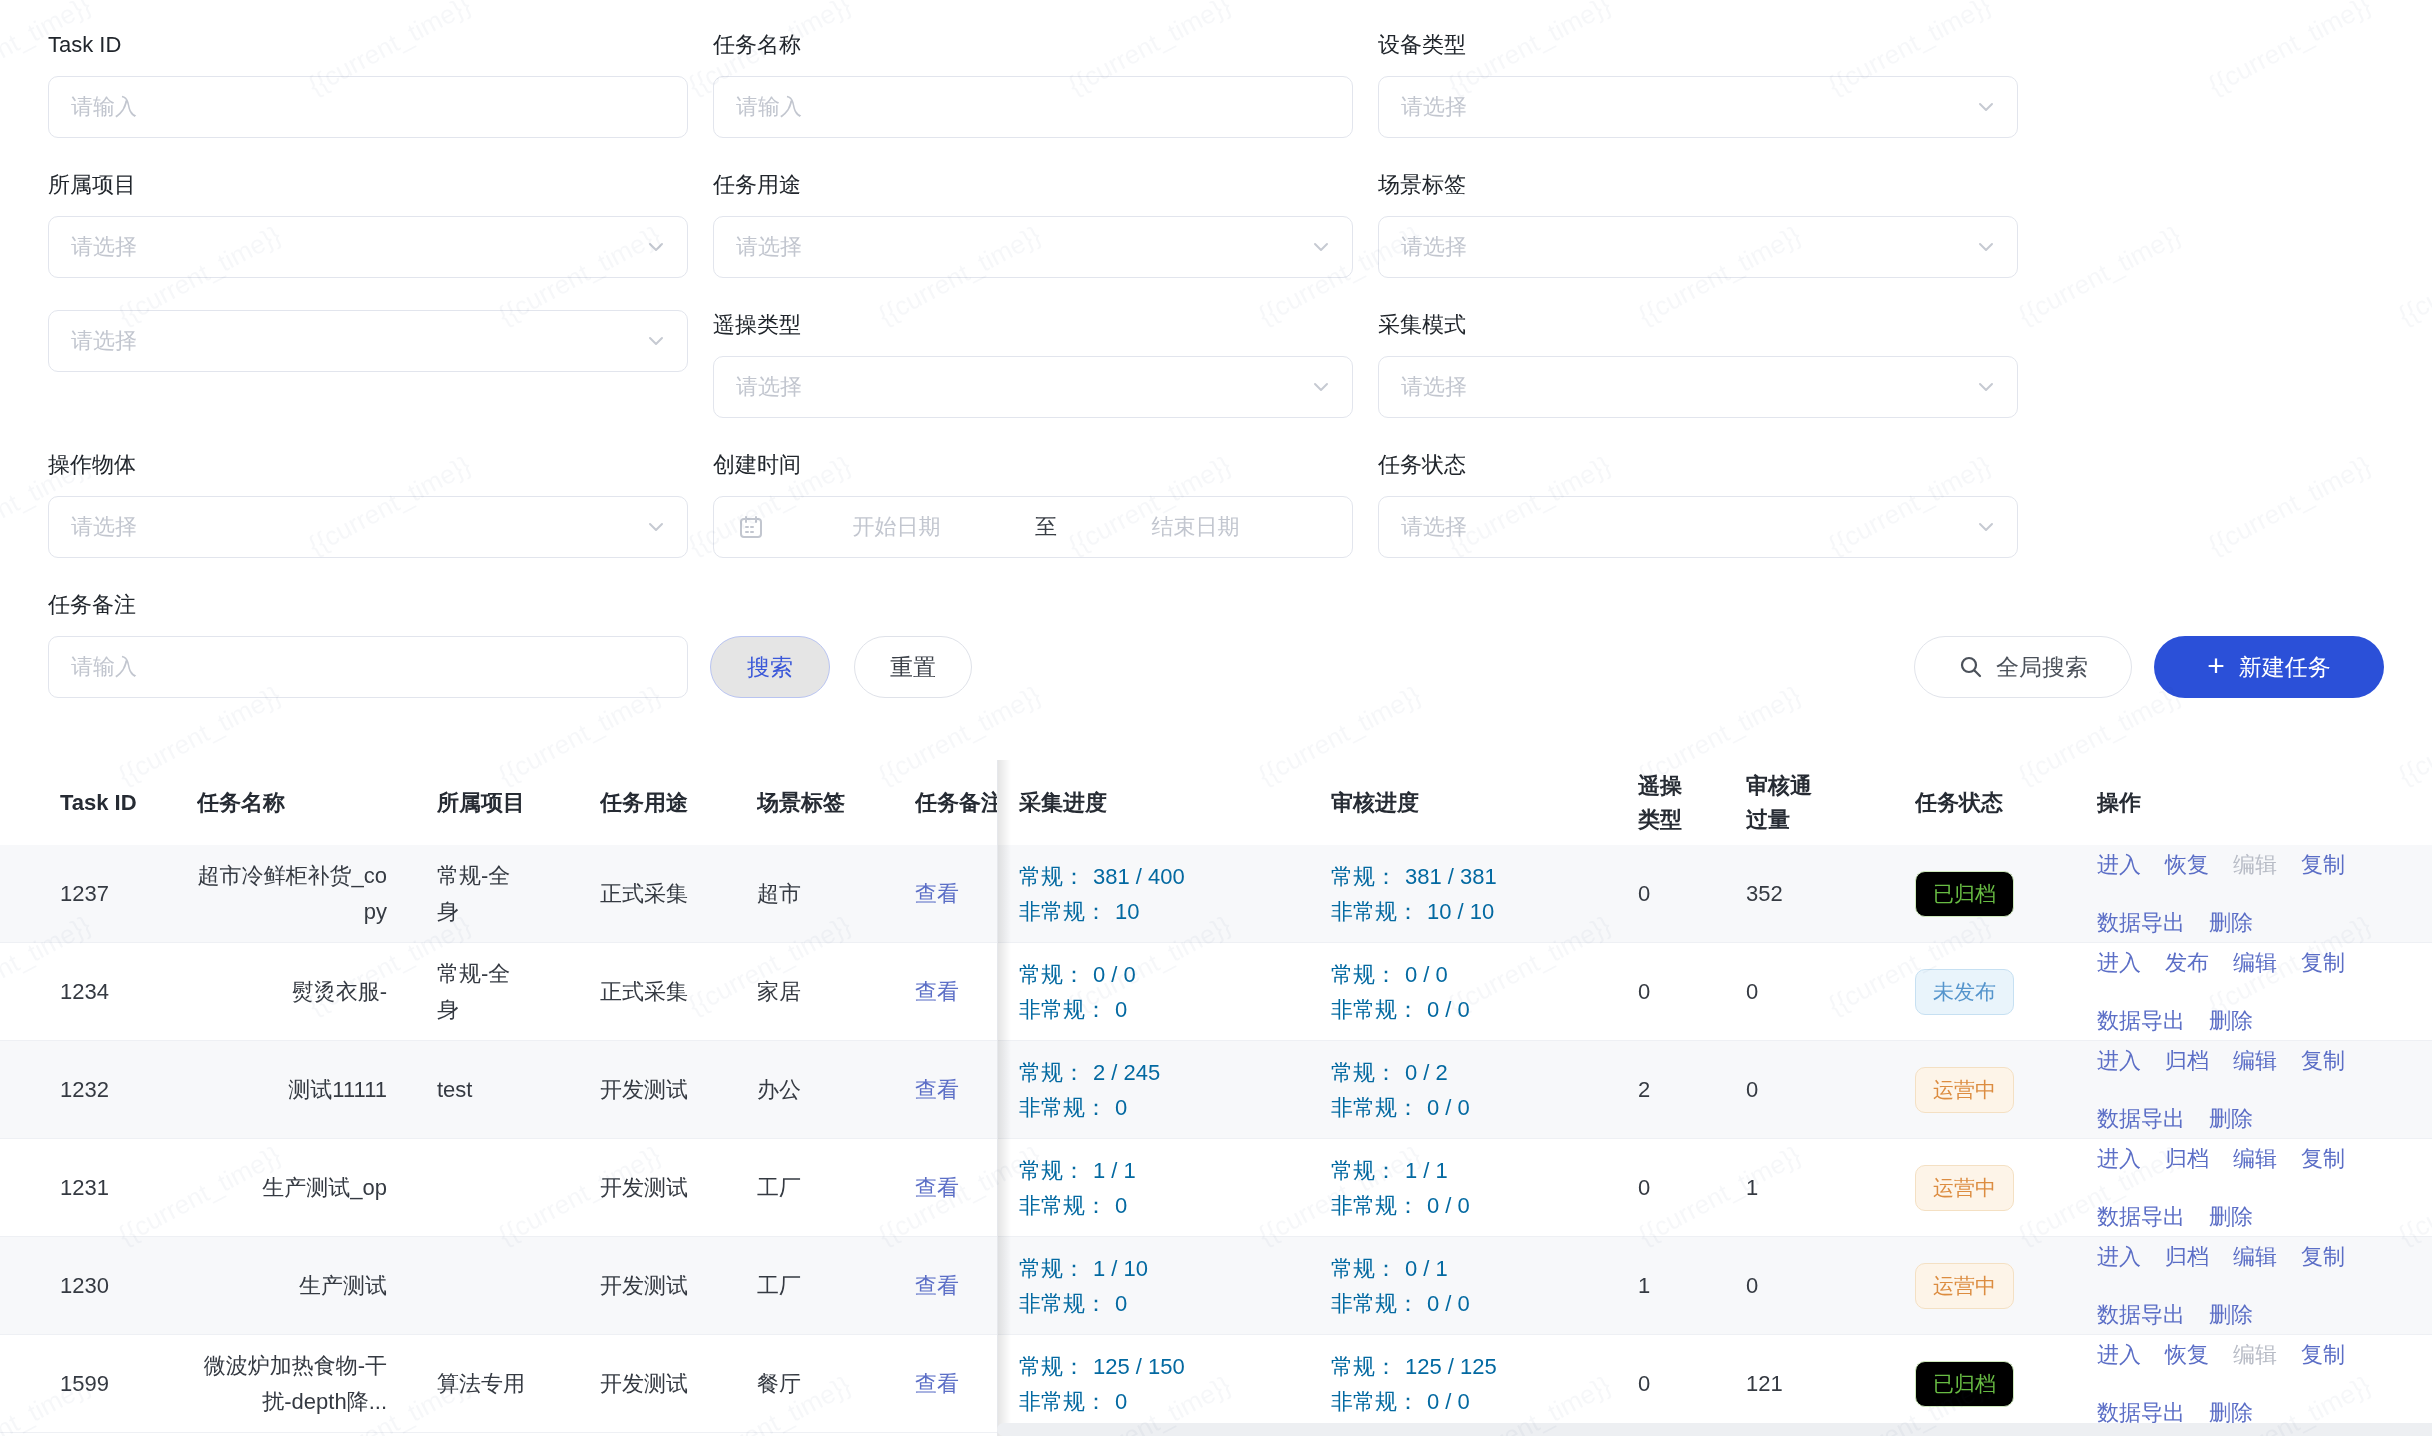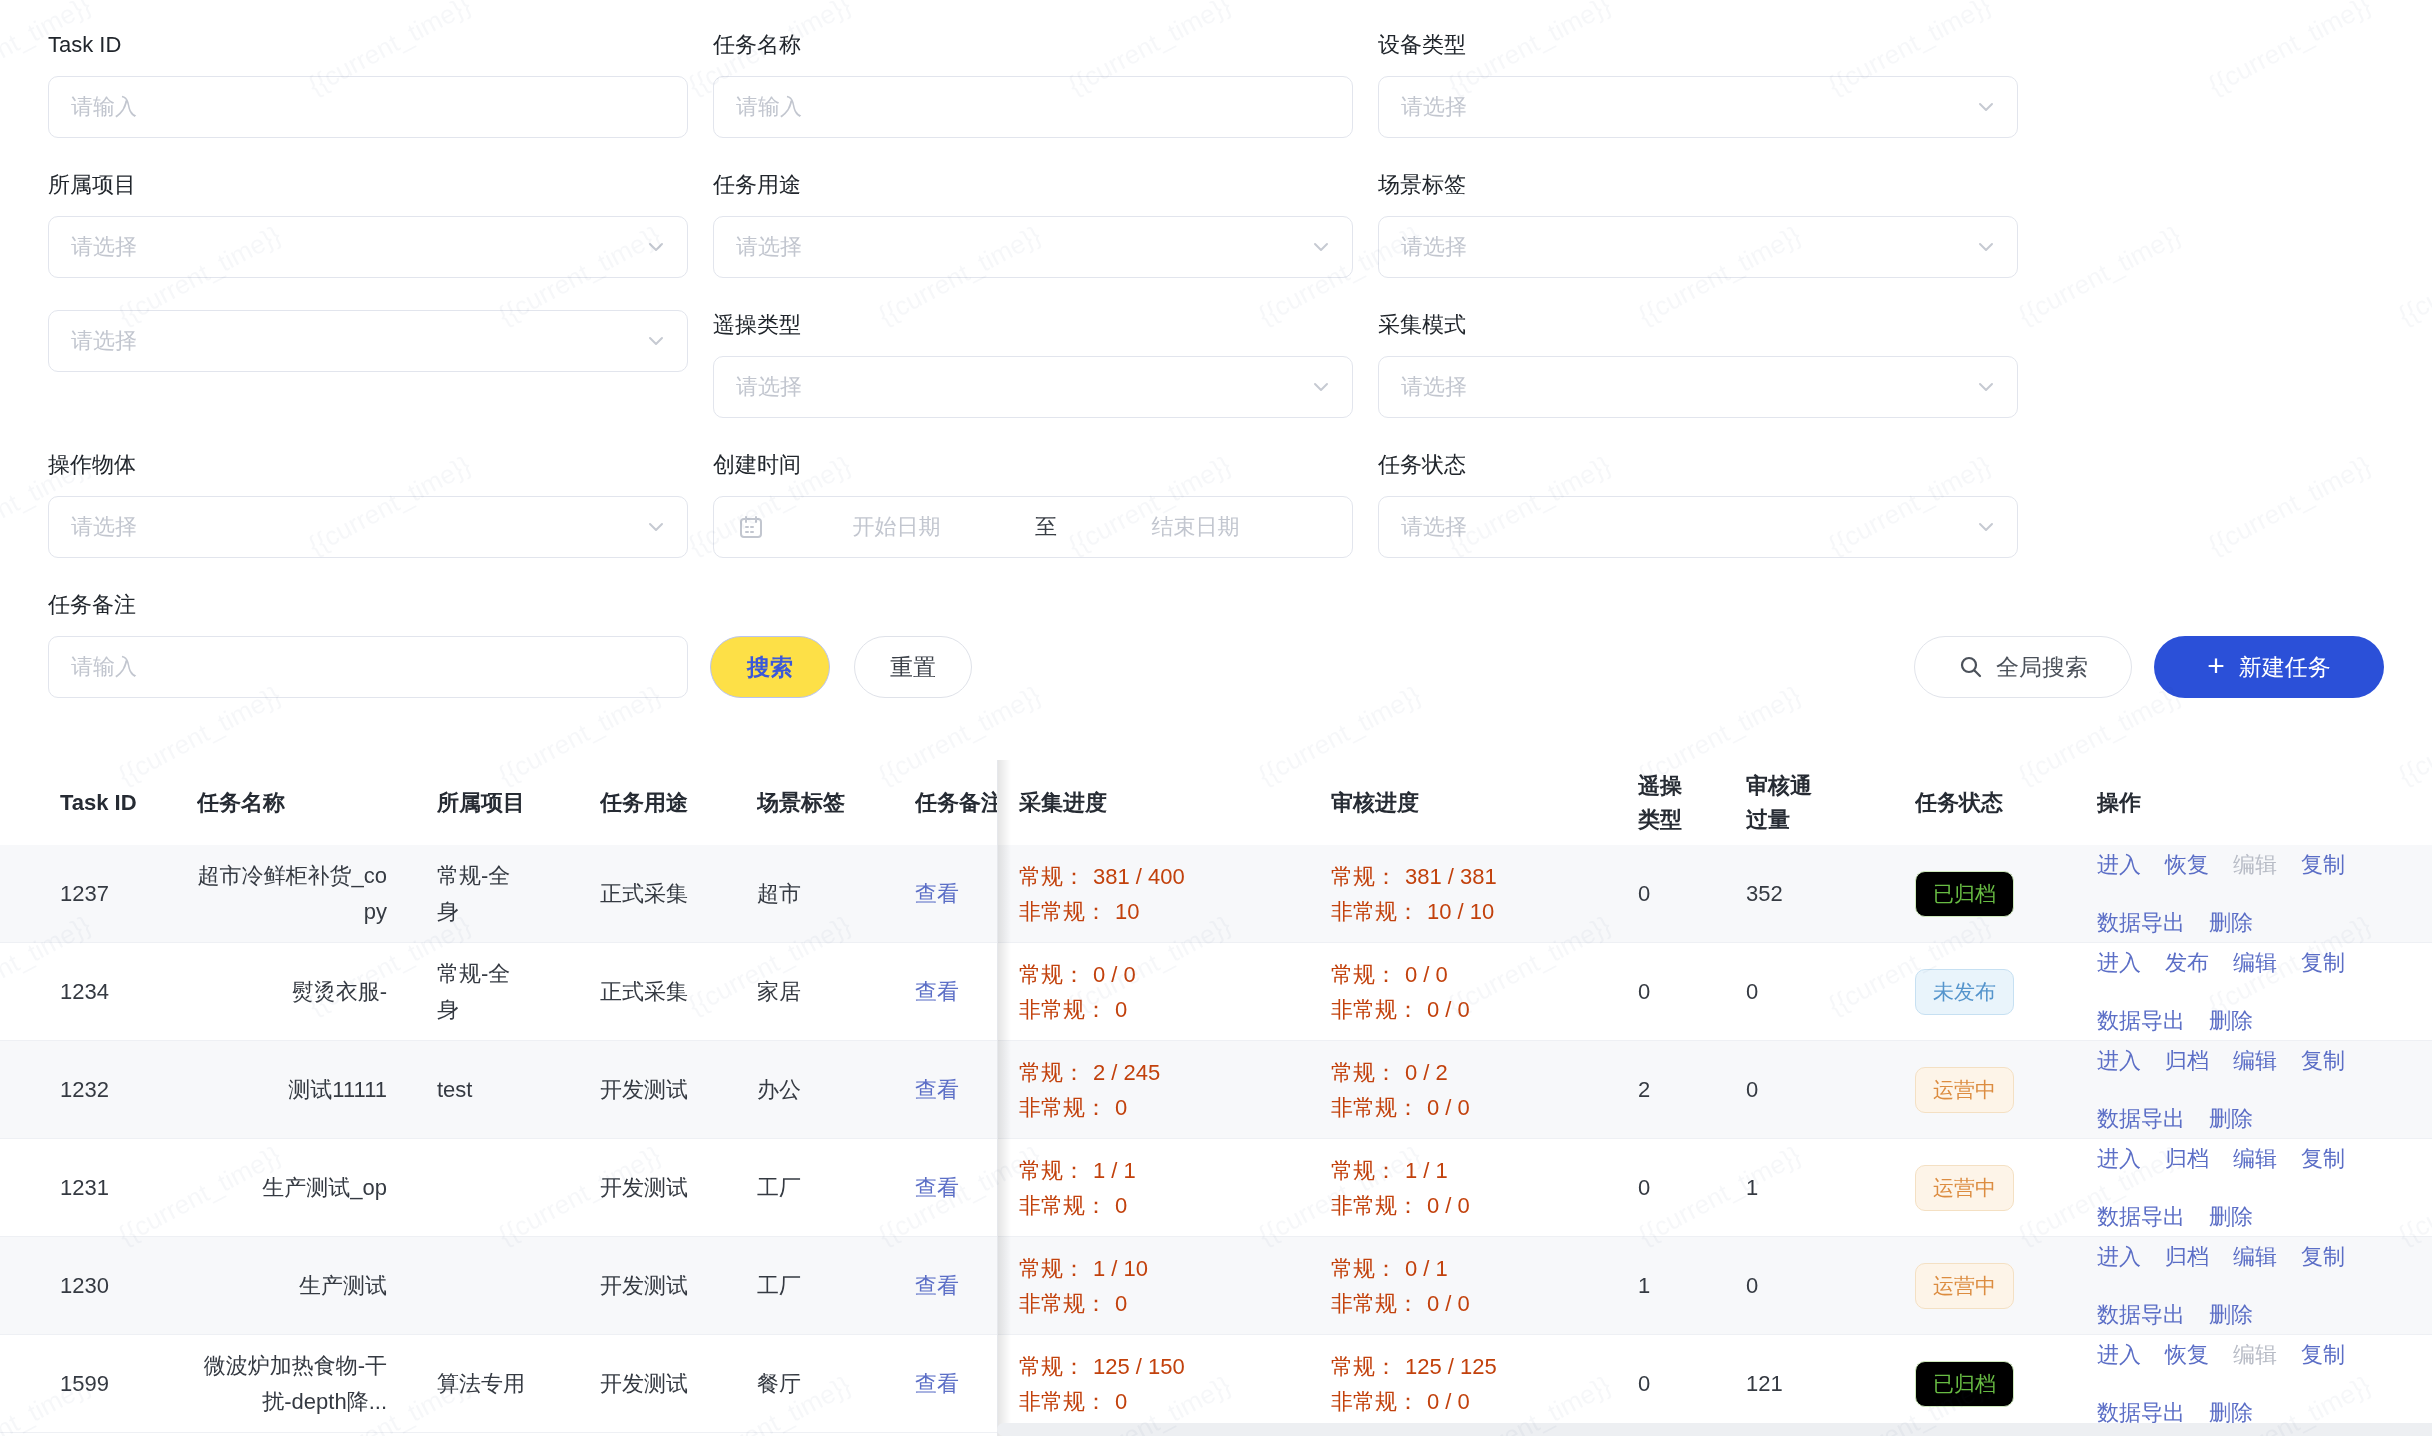--- a/index.html
+++ b/index.html
@@ -22,42 +22,42 @@
   .finput::placeholder { color:#c2c6cf; }
   .fselect { display:flex; align-items:center; justify-content:space-between; padding:0 20px 0 22px; cursor:pointer; }
   .ph { color:#c2c6cf; }
   .fdate { display:flex; align-items:center; padding:0 24px; cursor:pointer; }
   .fdate .dpart { flex:1; text-align:center; }
   .dsep { color:#383d44; padding:0 6px; }
   .lastrow { margin-top:32px; display:flex; align-items:flex-end; }
   .lastfield { width:640px; }
   .btn { height:62px; border-radius:31px; font-size:23px; display:inline-flex;
     align-items:center; justify-content:center; cursor:pointer; font-family:inherit; border:none; }
-  .btn-search { width:120px; margin-left:22px; background:#fde047; border:1.5px solid #b9c4f1; color:#3b58d9; font-weight:700; }
+  .btn-search { width:120px; margin-left:22px; background:#e5e5e5; border:1.5px solid #b9c4f1; color:#3b58d9; font-weight:400; }
   .btn-reset  { width:118px; margin-left:24px; background:#fff; border:1.5px solid #dfe2e9; color:#3a3f47; }
   .btn-global { margin-left:auto; width:218px; background:#fff; border:1.5px solid #e1e4eb; color:#4b515a; gap:12px; }
   .btn-new    { margin-left:22px; width:230px; background:#2b50d8; color:#fff; gap:14px; font-weight:500; }
   .plus { font-size:30px; font-weight:400; line-height:1; position:relative; top:-1px; }
 
   
   .table { position:relative; margin-top:62px; height:676px; overflow:hidden; z-index:1; }
   .thead, .tr { display:grid; align-items:center; padding-left:60px;
     grid-template-columns:137px 240px 163px 157px 158px 82px 334px 307px 108px 169px 182px 1fr; }
   .thead { height:85px; font-size:22px; font-weight:600; color:#262b33; background:#fff; }
   .thead .hcell { overflow:hidden; white-space:nowrap; }
   .hwrap { display:inline-block; white-space:normal; line-height:34px; }
   .w-pend { max-width:50px; } .w-appr { max-width:74px; }
   .tr { min-height:98px; font-size:22px; border-bottom:1px solid #eef0f4; background:#fff; }
   .tbody .tr:nth-child(odd) { background:#f7f8fa; }
   .td { min-width:0; }
   .c-name { word-break:break-all; line-height:36px; padding-right:50px;text-align:right; }
   .c-proj { word-break:break-all; line-height:36px; padding-right:68px; }
   .c-collect { padding-left:22px; }
   .link { color:#5b6ec6; cursor:pointer; text-decoration:none; }
-  .pline { display:flex; gap:8px; color:#c2410c; line-height:35px; white-space:nowrap; }
+  .pline { display:flex; gap:8px; color:#0369a1; line-height:35px; white-space:nowrap; }
   .badge { display:inline-block; height:46px; line-height:43px; padding:0 17px;
     border-radius:10px; font-size:21px; white-space:nowrap; }
   .badge[data-status="success"] { background:#000000; border:1.5px solid #cde9ba; color:#68bc43; }
   .badge[data-status="info"]    { background:#e9f4fb; border:1.5px solid #c6e0f2; color:#5494cc; }
   .badge[data-status="warning"] { background:#fdf4e8; border:1.5px solid #f4e0c3; color:#dc8c40; }
   .ops { display:flex; flex-wrap:wrap; column-gap:28px; row-gap:8px; max-width:310px; line-height:34px;gap:24px; }
   .ops a { color:#5b6ec6; cursor:pointer; text-decoration:none; white-space:nowrap; }
   .ops a[data-disabled="true"] { color:#b8bcc6; cursor:default; }
 
   .fixed-shadow { position:absolute; top:0; bottom:0; left:997px; width:14px; pointer-events:none;

